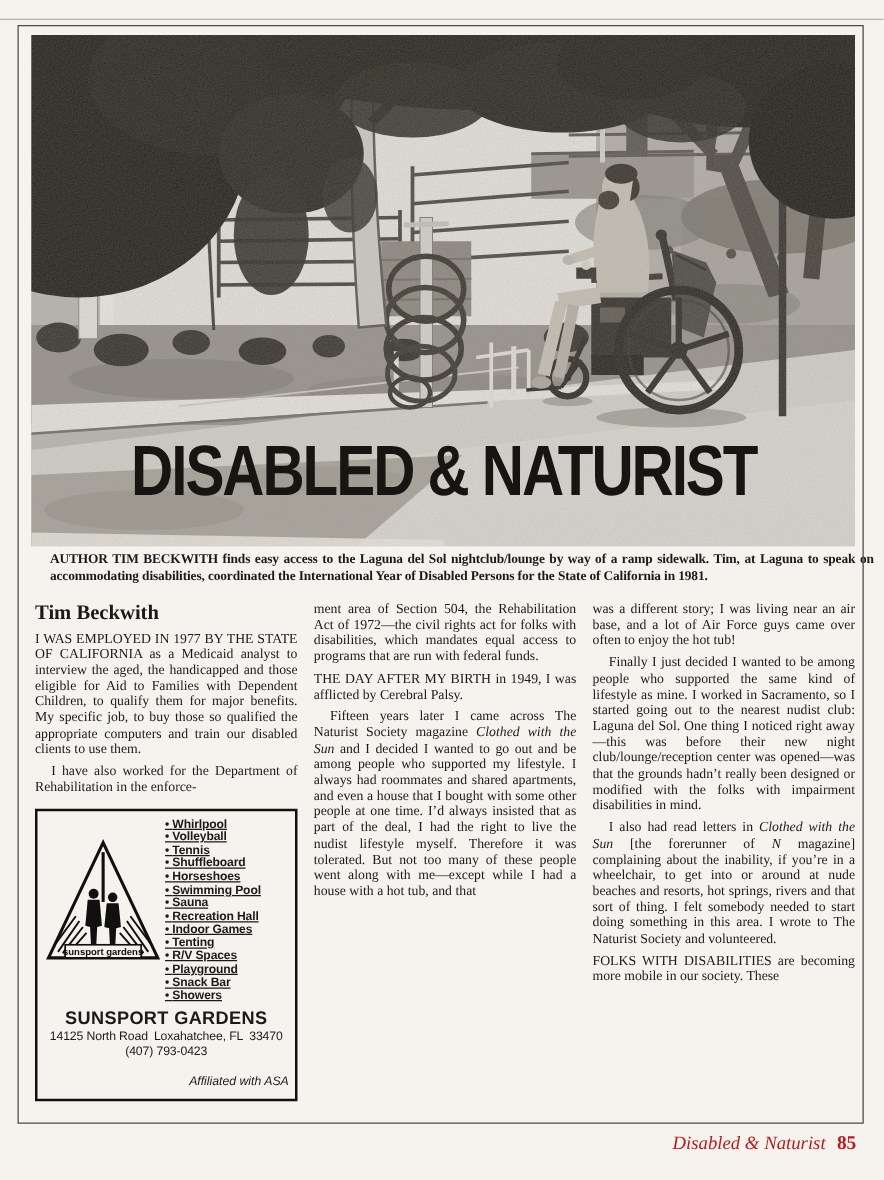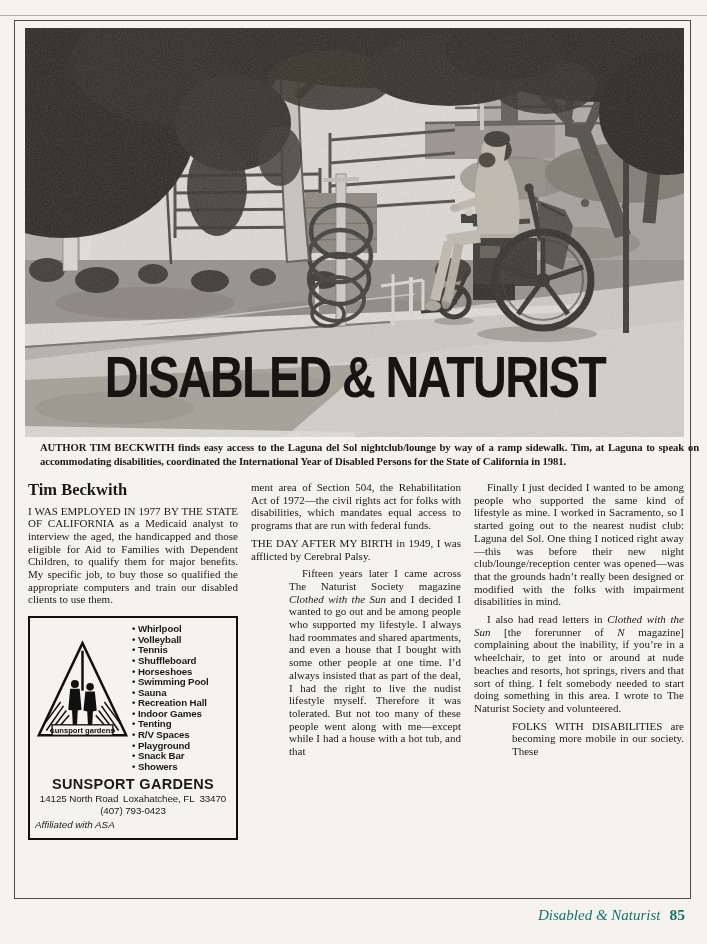--- a/index.html
+++ b/index.html
@@ -25,39 +25,39 @@
   .caption{position:absolute;left:40px;top:441px;width:659px;
     font-weight:bold;font-size:10.7px;line-height:13.6px;
     text-align:justify;letter-spacing:-0.1px;}
   
   .cols{position:absolute;left:28px;top:481px;width:656px;display:flex;gap:13px;}
   .col{width:210px;font-size:11px;line-height:12.7px;text-align:justify;
     hyphens:auto;-webkit-hyphens:auto;}
   .col h2{font-size:16.5px;line-height:17.5px;margin:0 0 6px;font-weight:bold;text-align:left;}
   .col h2.mid{margin-top:16px;}
   .col p{margin:0 0 5px;}
-  .col p:last-child{margin-bottom:0;margin-left:38px;}
+  .col p:last-child{margin-bottom:0;}
   .ind{text-indent:13px;}
   .i, .col .i{font-style:italic;}
   
   .ad{margin-top:10px;border:2.5px solid #101010;background:#f6f3ee;
     padding:5px 5px 7px;font-family:"Liberation Sans", sans-serif;text-align:left;}
   .ad-top{display:flex;align-items:flex-start;}
   .ad-logo{width:95px;flex:0 0 95px;padding-top:16px;}
-  .ad-list{flex:1;padding-left:2px;padding-top:1px;}
+  .ad-list{flex:1;padding-left:2px;padding-top:1px;text-decoration:underline;}
   .am{font-weight:bold;font-size:9.7px;line-height:10.6px;white-space:nowrap;
     text-indent:0;letter-spacing:-0.1px;}
   .am::before{content:"• ";}
   .ad-name{text-align:center;font-weight:bold;font-size:14.5px;line-height:17px;
     margin-top:4px;letter-spacing:.3px;}
   .ad-addr,.ad-phone{text-align:center;font-size:9.8px;line-height:12px;letter-spacing:-0.1px;}
-  .ad-aff{text-align:left;font-style:italic;font-size:9.8px;line-height:12px;margin-top:2px;}
+  .ad-aff{text-align:right;font-style:italic;font-size:9.8px;line-height:12px;margin-top:12px;}
   
   .footer{position:absolute;left:14px;top:906px;width:671px;text-align:right;
-    font-size:15px;font-style:italic;color:#0f766e;}
+    font-size:15px;font-style:italic;color:#b91c1c;}
   .footer .pg{font-style:normal;font-weight:bold;margin-left:9px;font-size:15.5px;}
 </style>
 </head>
 <body>
 
 <div class="top-rule"></div>
 <div class="frame"></div>
 
 <div class="photo">
   <svg width="659" height="409" viewBox="0 0 659 409">
@@ -230,20 +230,21 @@
   <div class="photo-title">DISABLED &amp; NATURIST</div>
 </div>
 
 <div class="caption">AUTHOR TIM BECKWITH finds easy access to the Laguna del Sol nightclub/lounge by way of a ramp sidewalk. Tim, at Laguna to speak on accommodating disabilities, coordinated the International Year of Disabled Persons for the State of California in 1981.</div>
 
 <div class="cols">
 
   <div class="col">
     <h2>Tim Beckwith</h2>
     <p>I WAS EMPLOYED IN 1977 BY THE STATE OF CALIFORNIA as a Medicaid analyst to interview the aged, the handicapped and those eligible for Aid to Families with Dependent Children, to qualify them for major benefits.  My specific job, to buy those so qualified the appropriate computers and train our disabled clients to use them.</p>
+    <p class="ind">I have also worked for the Department of Rehabilitation in the enforce-</p>
 
     <div class="ad">
       <div class="ad-top">
         <div class="ad-logo">
           <svg width="95" height="108" viewBox="0 0 100 113">
             <polygon points="50,4 4,101 96,101" fill="none" stroke="#101010" stroke-width="2.6"></polygon>
             <g stroke="#101010" stroke-width="1.6">
               <line x1="12" y1="96" x2="30" y2="70"></line>
                 <line x1="16" y1="97" x2="33" y2="75"></line>
               <line x1="20" y1="98" x2="36" y2="80"></line>
@@ -288,20 +289,21 @@
     </div>
   </div>
 
   <div class="col">
     <p>ment area of Section 504, the Rehabilitation Act of 1972—the civil rights act for folks with disabilities, which mandates equal access to programs that are run with federal funds.</p>
     <p>THE DAY AFTER MY BIRTH in 1949, I was afflicted by Cerebral Palsy.</p>
     <p class="ind"><span>Fifteen years later I came across The Naturist Society magazine </span><span class="i">Clothed with the Sun</span><span> and I decided I wanted to go out and be among people who supported my lifestyle. I always had roommates and shared apartments, and even a house that I bought with some other people at one time. I’d always insisted that as part of the deal, I had the right to live the nudist lifestyle myself. Therefore it was tolerated. But not too many of these people went along with me—except while I had a house with a hot tub, and that</span></p>
   </div>
 
   <div class="col">
+    <p>was a different story; I was living near an air base, and a lot of Air Force guys came over often to enjoy the hot tub!</p>
     <p class="ind">Finally I just decided I wanted to be among people who supported the same kind of lifestyle as mine. I worked in Sacramento, so I started going out to the nearest nudist club: Laguna del Sol. One thing I noticed right away—this was before their new night club/lounge/reception center was opened—was that the grounds hadn’t really been designed or modified with the folks with impairment disabilities in mind.</p>
     <p class="ind"><span>I also had read letters in </span><span class="i">Clothed with the Sun</span><span> [the forerunner of </span><span class="i">N</span><span> magazine] complaining about the inability, if you’re in a wheelchair, to get into or around at nude beaches and resorts, hot springs, rivers and that sort of thing. I felt somebody needed to start doing something in this area. I wrote to The Naturist Society and volunteered.</span></p>
     <p>FOLKS WITH DISABILITIES are becoming more mobile in our society. These</p>
   </div>
 
 </div>
 
 <div class="footer">
   <span>Disabled &amp; Naturist</span><span class="pg">85</span>
 </div>

